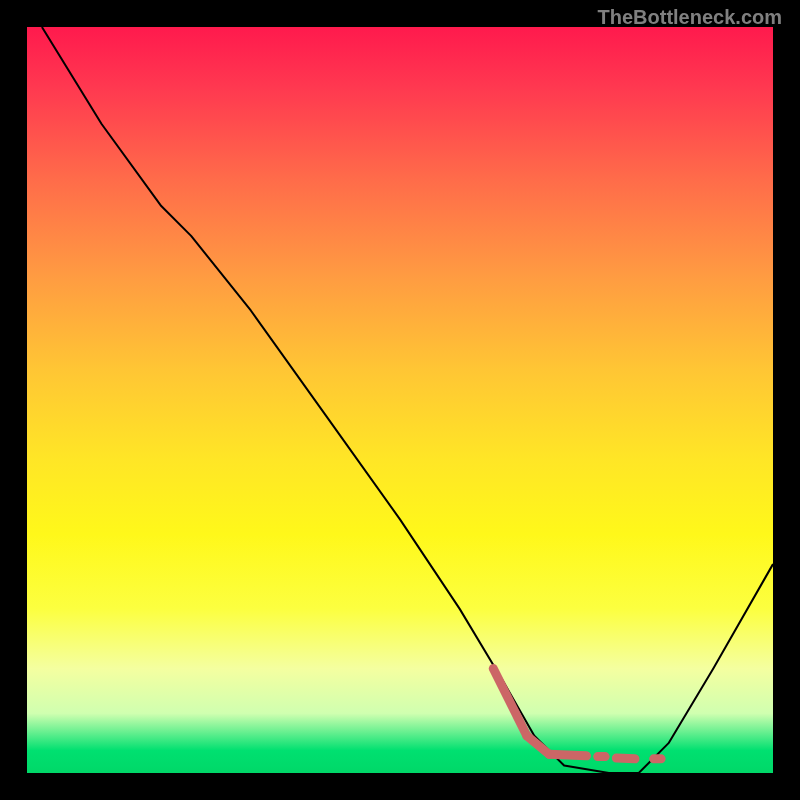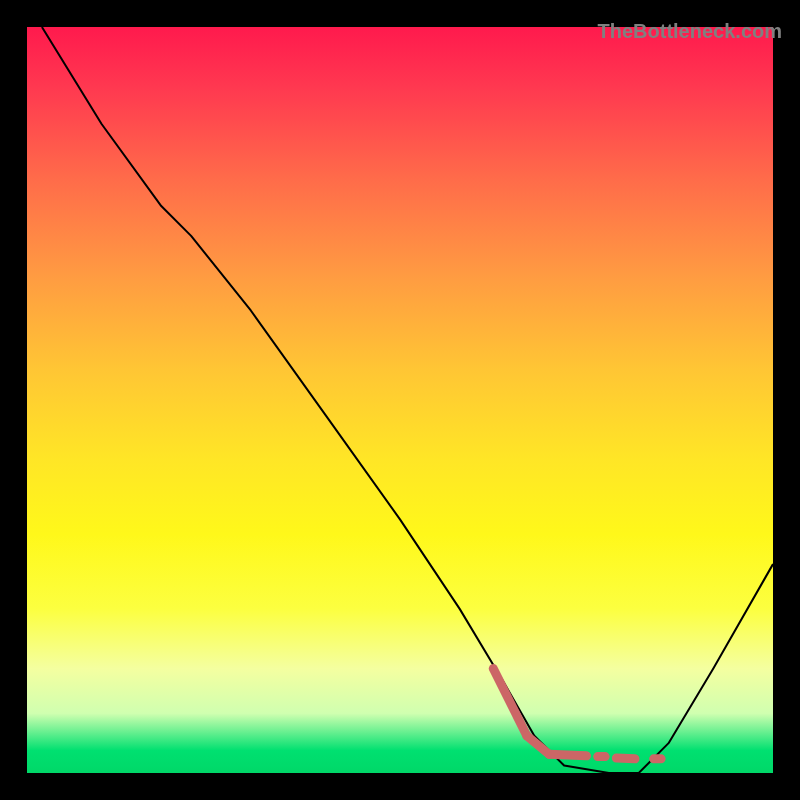--- a/index.html
+++ b/index.html
@@ -5,21 +5,21 @@
   * { margin: 0; padding: 0; box-sizing: border-box; }
   body {
     width: 800px;
     height: 800px;
     background: #000;
     position: relative;
     font-family: Arial, sans-serif;
   }
   .watermark {
     position: absolute;
-    top: 20px;
+    top: 6px;
     right: 18px;
     color: #808080;
     font-size: 20px;
     font-weight: bold;
     z-index: 10;
   }
   .plot-area {
     position: absolute;
     left: 27px;
     top: 27px;

